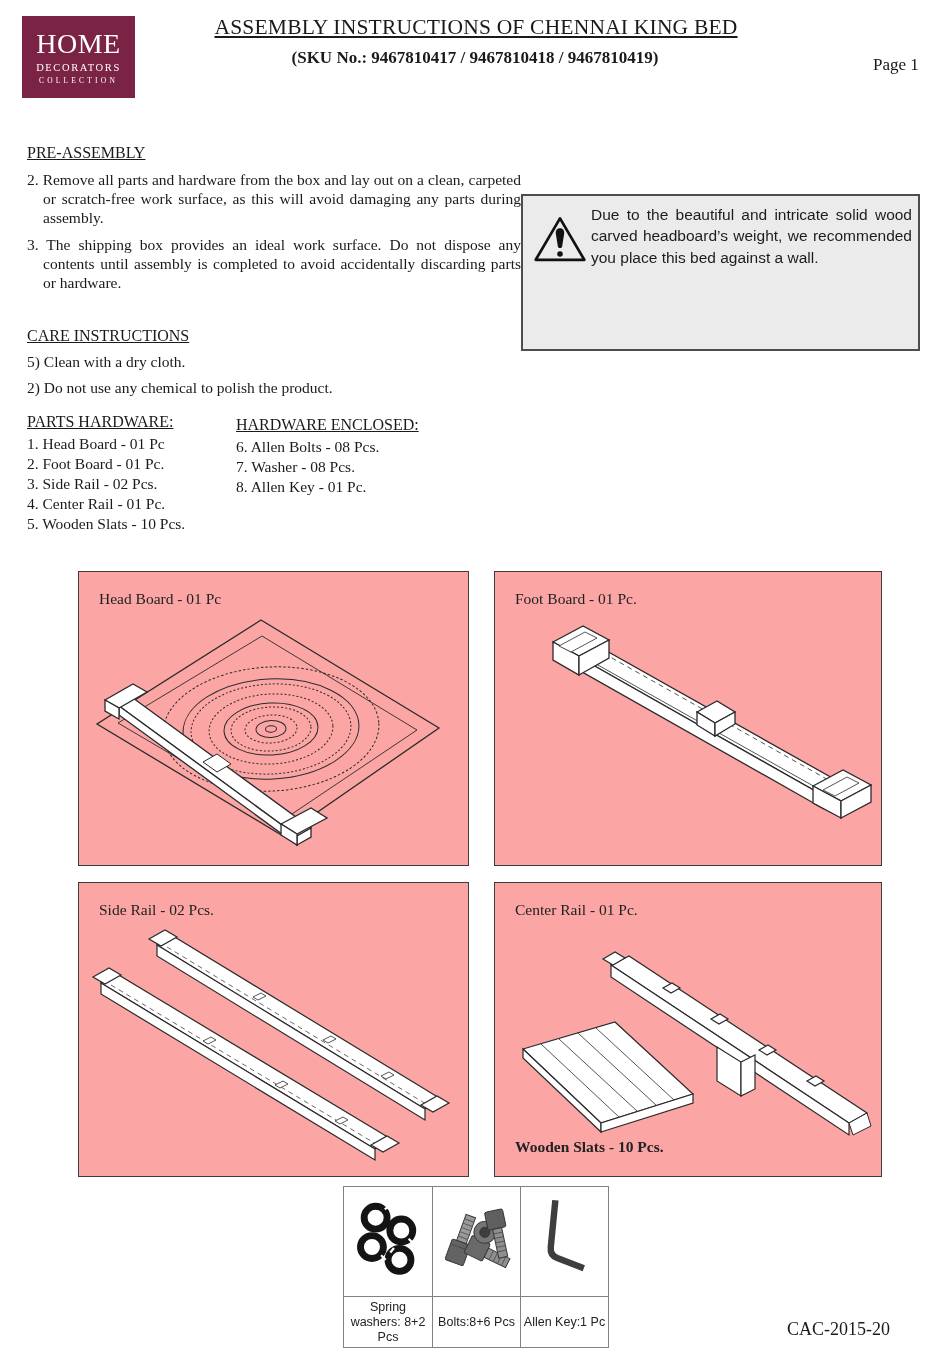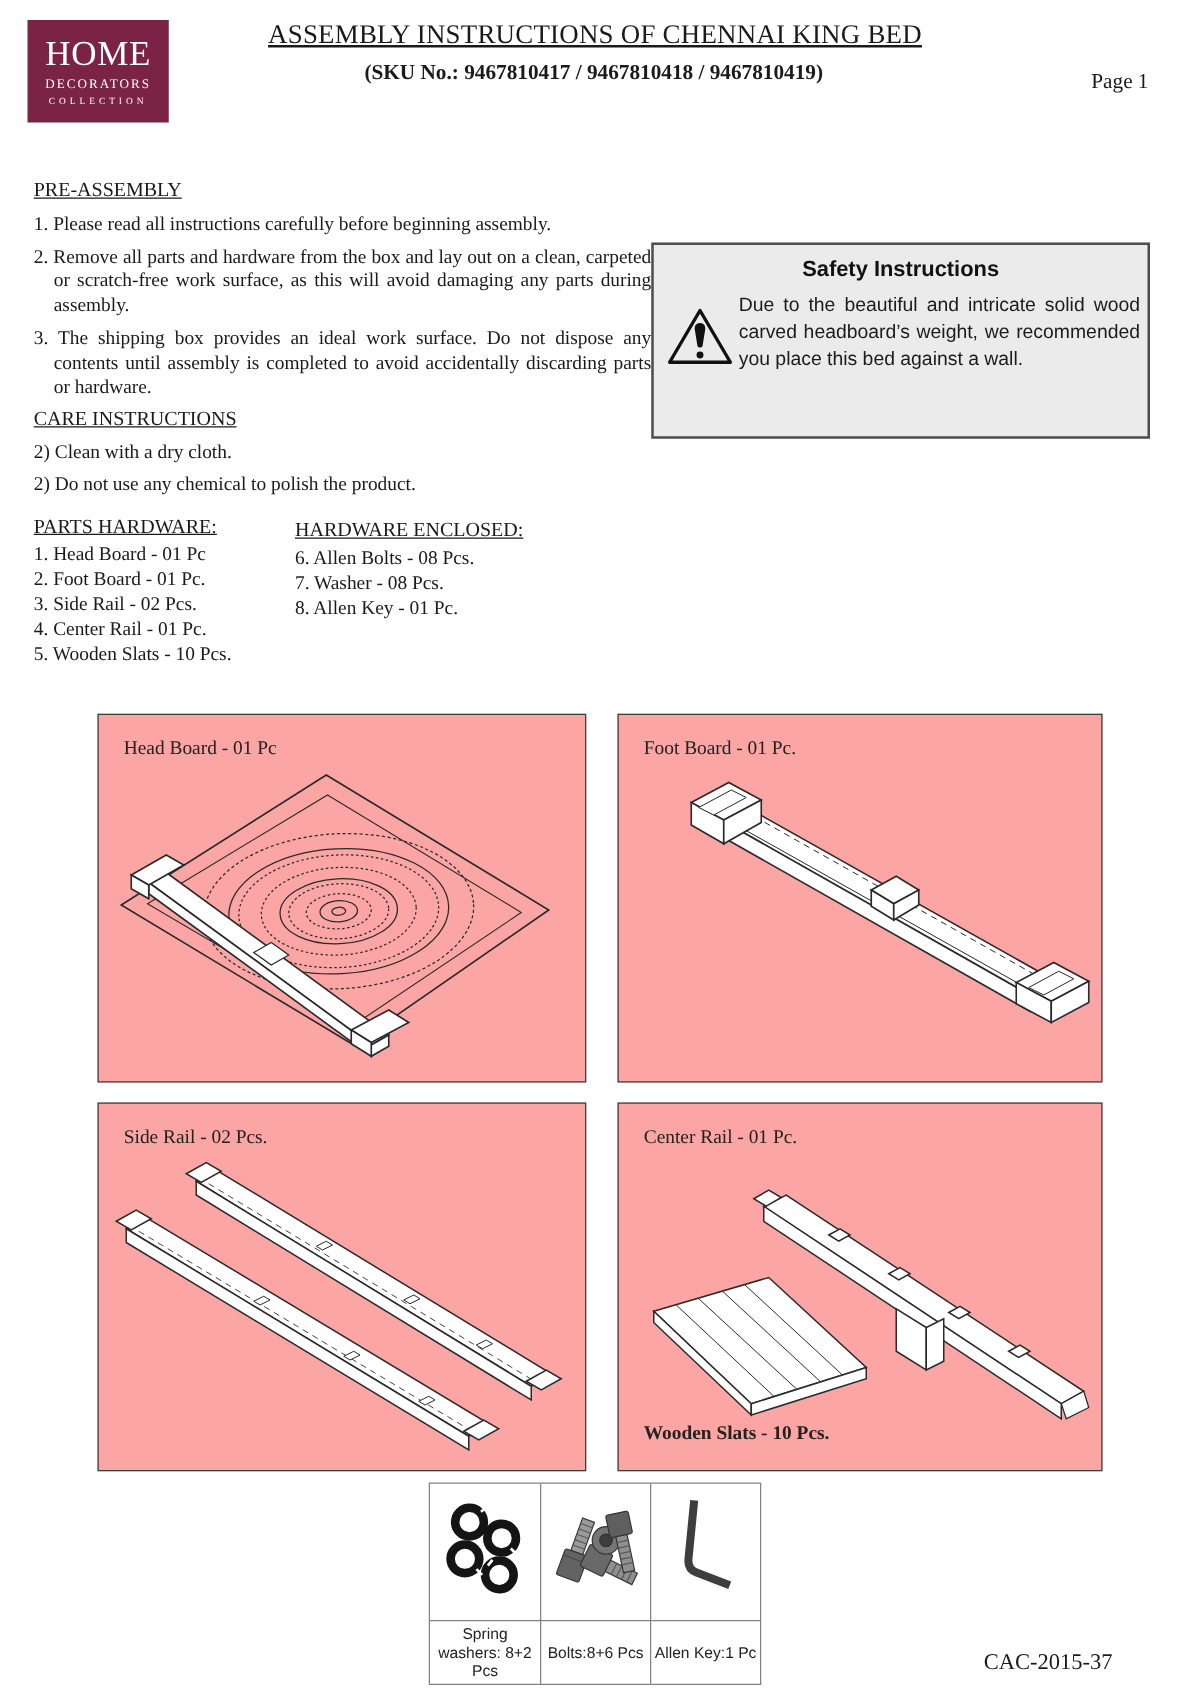--- a/index.html
+++ b/index.html
@@ -81,42 +81,40 @@
   <div class="logo-home">HOME</div>
   <div class="logo-decorators">DECORATORS</div>
   <div class="logo-collection">COLLECTION</div>
 </div>
 <div class="abs title">ASSEMBLY INSTRUCTIONS OF CHENNAI KING BED</div>
 <div class="abs subtitle">(SKU No.: 9467810417 / 9467810418 / 9467810419)</div>
 <div class="abs page-label">Page 1</div>
 
 <div class="abs pre">
   <div class="section-heading">PRE-ASSEMBLY</div>
-  <div class="pre-item">1. Please read all instructions carefully before beginning assembly.</div>
   <div class="pre-item">2. Remove all parts and hardware from the box and lay out on a clean, carpeted or scratch-free work surface, as this will avoid damaging any parts during assembly.</div>
   <div class="pre-item">3. The shipping box provides an ideal work surface. Do not dispose any contents until assembly is completed to avoid accidentally discarding parts or hardware.</div>
 </div>
 
 <div class="abs safety-box">
-  <div class="safety-title">Safety Instructions</div>
   <div class="safety-body">
     <div class="warning-wrap">
       <svg width="54" height="52" viewBox="0 0 60 56">
         <path d="M30 4 L57 50 L3 50 Z" fill="none" stroke="#111" stroke-width="3" stroke-linejoin="round"></path>
         <path d="M30 15 c3.6 0 5.1 2.7 4.6 6.2 l-2.3 14.2 c-0.3 2.1 -4.3 2.1 -4.6 0 l-2.3 -14.2 c-0.5 -3.5 1 -6.2 4.6 -6.2 Z" fill="#111"></path>
         <circle cx="30" cy="43.5" r="3.1" fill="#111"></circle>
       </svg>
     </div>
     <div class="safety-text">Due to the beautiful and intricate solid wood carved headboard’s weight, we recommended you place this bed against a wall.</div>
   </div>
 </div>
 
 <div class="abs care">
   <div class="section-heading">CARE INSTRUCTIONS</div>
-  <div class="care-item">2) Clean with a dry cloth.</div>
+  <div class="care-item">5) Clean with a dry cloth.</div>
   <div class="care-item">2) Do not use any chemical to polish the product.</div>
 </div>
 
 <div class="abs parts">
   <div class="section-heading">PARTS HARDWARE:</div>
   <div class="list-item">1. Head Board - 01 Pc</div>
   <div class="list-item">2. Foot Board - 01 Pc.</div>
   <div class="list-item">3. Side Rail  - 02 Pcs.</div>
   <div class="list-item">4. Center Rail - 01 Pc.</div>
   <div class="list-item">5. Wooden Slats    - 10 Pcs.</div>
@@ -279,13 +277,13 @@
   <div class="hw-img bl">
     <svg width="80" height="100" viewBox="0 0 87 109">
       <path d="M33 9 L28 60 q-1 9 7 12 L64 83" fill="none" stroke="#3e3e3e" stroke-width="7" stroke-linejoin="round"></path>
     </svg>
   </div>
   <div class="hw-label">Spring washers: 8+2 Pcs</div>
   <div class="hw-label bl">Bolts:8+6 Pcs</div>
   <div class="hw-label bl">Allen Key:1 Pc</div>
 </div>
 
-<div class="abs footer-code">CAC-2015-37</div>
+<div class="abs footer-code">CAC-2015-20</div>
 
 </body></html>

